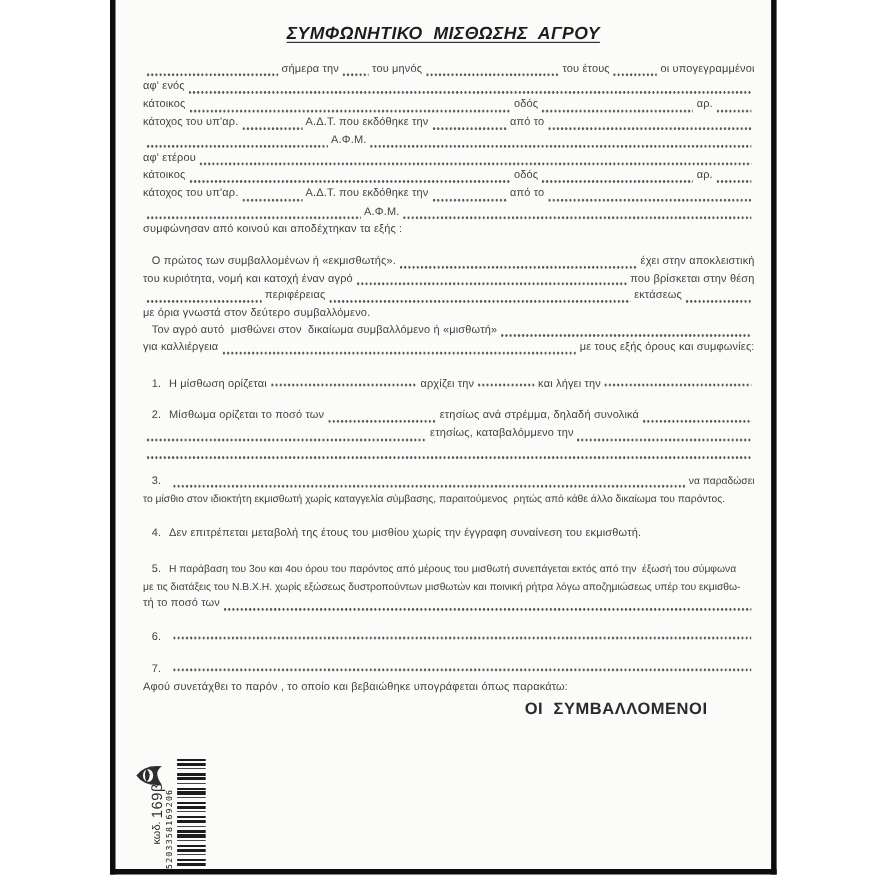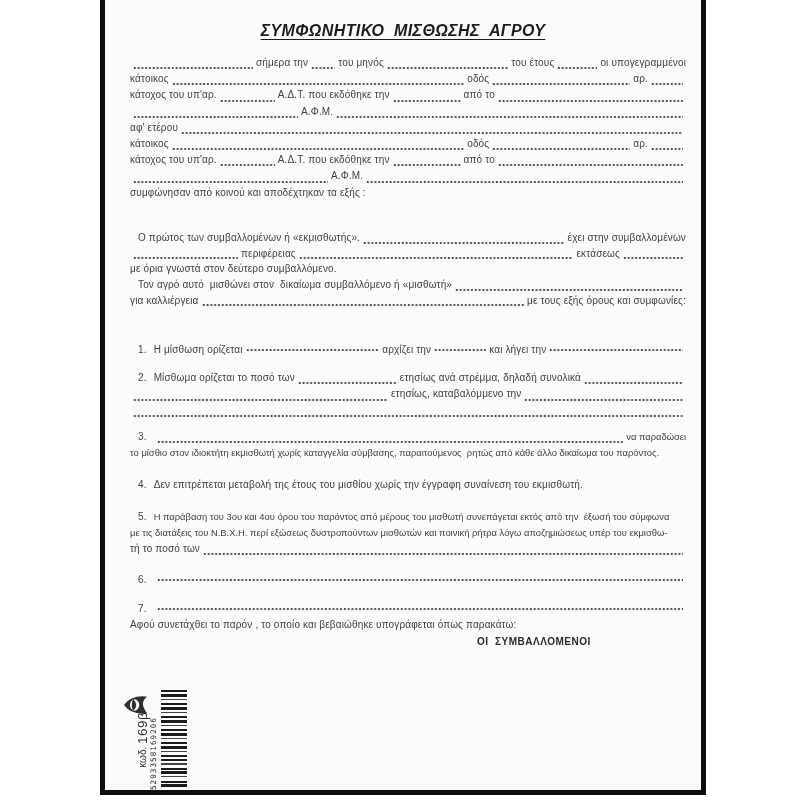--- a/index.html
+++ b/index.html
@@ -19,21 +19,21 @@
   .g-t2 .line{height:16.3px;}
   .g-t3 .line,.g-t5 .line{height:16px;}
   .t{white-space:pre;}
   .num{white-space:pre;padding-right:7px;}
   .ind{padding-left:8px;}
   .fit{font-size:9.4px;letter-spacing:0;}
   .dots{align-self:flex-end;height:4px;margin:0 3px 3px 3px;
         background:radial-gradient(circle at 1.6px 2px,#4e4e4e .85px,rgba(0,0,0,0) 1.3px) repeat-x;
         background-size:3.8px 4px;}
   .fx{flex:1 1 auto;}
-  .parties{position:absolute;top:636px;left:347px;font-size:10px;font-weight:bold;
+  .parties{position:absolute;top:636px;left:347px;font-size:15px;font-weight:bold;
            color:#2a2a2a;letter-spacing:.5px;white-space:pre;}
   
   .footer{position:absolute;left:17px;top:690px;width:70px;height:102px;}
   .logo{position:absolute;left:0;top:2px;width:28px;height:26px;}
   .vtext{writing-mode:vertical-rl;transform:rotate(180deg);position:absolute;}
   .code{left:2px;top:32px;height:68px;color:#2e2e2e;font-size:10px;white-space:pre;}
   .code .big{font-size:13.5px;letter-spacing:.5px;}
   .bcnum{left:27px;top:0;height:100px;font-family:"DejaVu Sans Mono",monospace;
          font-size:7.5px;letter-spacing:1.1px;color:#222;}
   .bars{position:absolute;left:39px;top:0;width:26px;height:99px;
@@ -57,20 +57,24 @@
           <span class="dots" style="flex:0 0 120px"></span>
           <span class="t">σήμερα την</span>
           <span class="dots" style="flex:0 0 24px"></span>
           <span class="t">του μηνός</span>
           <span class="dots fx"></span>
           <span class="t">του έτους</span>
           <span class="dots" style="flex:0 0 40px"></span>
           <span class="t">οι υπογεγραμμένοι</span>
         </div>
         <div class="line">
+          <span class="t">αφ' ενός</span>
+          <span class="dots fx"></span>
+        </div>
+        <div class="line">
           <span class="t">κάτοικος</span>
           <span class="dots fx"></span>
           <span class="t">οδός</span>
           <span class="dots" style="flex:0 0 138px"></span>
           <span class="t">αρ.</span>
           <span class="dots" style="flex:0 0 32px"></span>
         </div>
         <div class="line">
           <span class="t">κάτοχος του υπ'αρ.</span>
           <span class="dots" style="flex:0 0 55px"></span>
@@ -111,21 +115,26 @@
         </div>
         <div class="line">
           <span class="t">συμφώνησαν από κοινού και αποδέχτηκαν τα εξής :</span>
         </div>
       </div>
 
       <div class="grp g-prop" style="top:232px">
         <div class="line ind">
           <span class="t">Ο πρώτος των συμβαλλομένων ή «εκμισθωτής».</span>
           <span class="dots fx"></span>
-          <span class="t">έχει στην συμβαλλομένων</span>
+          <span class="t">έχει στην αποκλειστική</span>
+        </div>
+        <div class="line">
+          <span class="t">του κυριότητα, νομή και κατοχή έναν αγρό</span>
+          <span class="dots fx"></span>
+          <span class="t">που βρίσκεται στην θέση</span>
         </div>
         <div class="line">
           <span class="dots" style="flex:0 0 105px"></span>
           <span class="t">περιφέρειας</span>
           <span class="dots fx"></span>
           <span class="t">εκτάσεως</span>
           <span class="dots" style="flex:0 0 60px"></span>
         </div>
         <div class="line">
           <span class="t">με όρια γνωστά στον δεύτερο συμβαλλόμενο.</span>
@@ -188,21 +197,21 @@
           <span class="t">Δεν επιτρέπεται μεταβολή της έτους του μισθίου χωρίς την έγγραφη συναίνεση του εκμισθωτή.</span>
         </div>
       </div>
 
       <div class="grp g-t5" style="top:511px">
         <div class="line ind">
           <span class="num">5.</span>
           <span class="t fit">Η παράβαση του 3ου και 4ου όρου του παρόντος από μέρους του μισθωτή συνεπάγεται εκτός από την  έξωσή του σύμφωνα</span>
         </div>
         <div class="line">
-          <span class="t fit">με τις διατάξεις του Ν.Β.Χ.Η. περί εξώσεως δυστροπούντων μισθωτών και ποινική ρήτρα λόγω αποζημιώσεως υπέρ του εκμισθω-</span>
+          <span class="t fit">με τις διατάξεις του Ν.Β.Χ.Η. χωρίς εξώσεως δυστροπούντων μισθωτών και ποινική ρήτρα λόγω αποζημιώσεως υπέρ του εκμισθω-</span>
         </div>
         <div class="line">
           <span class="t">τή το ποσό των</span>
           <span class="dots fx"></span>
         </div>
       </div>
 
       <div class="grp" style="top:574px">
         <div class="line ind">
           <span class="num">6.</span>

